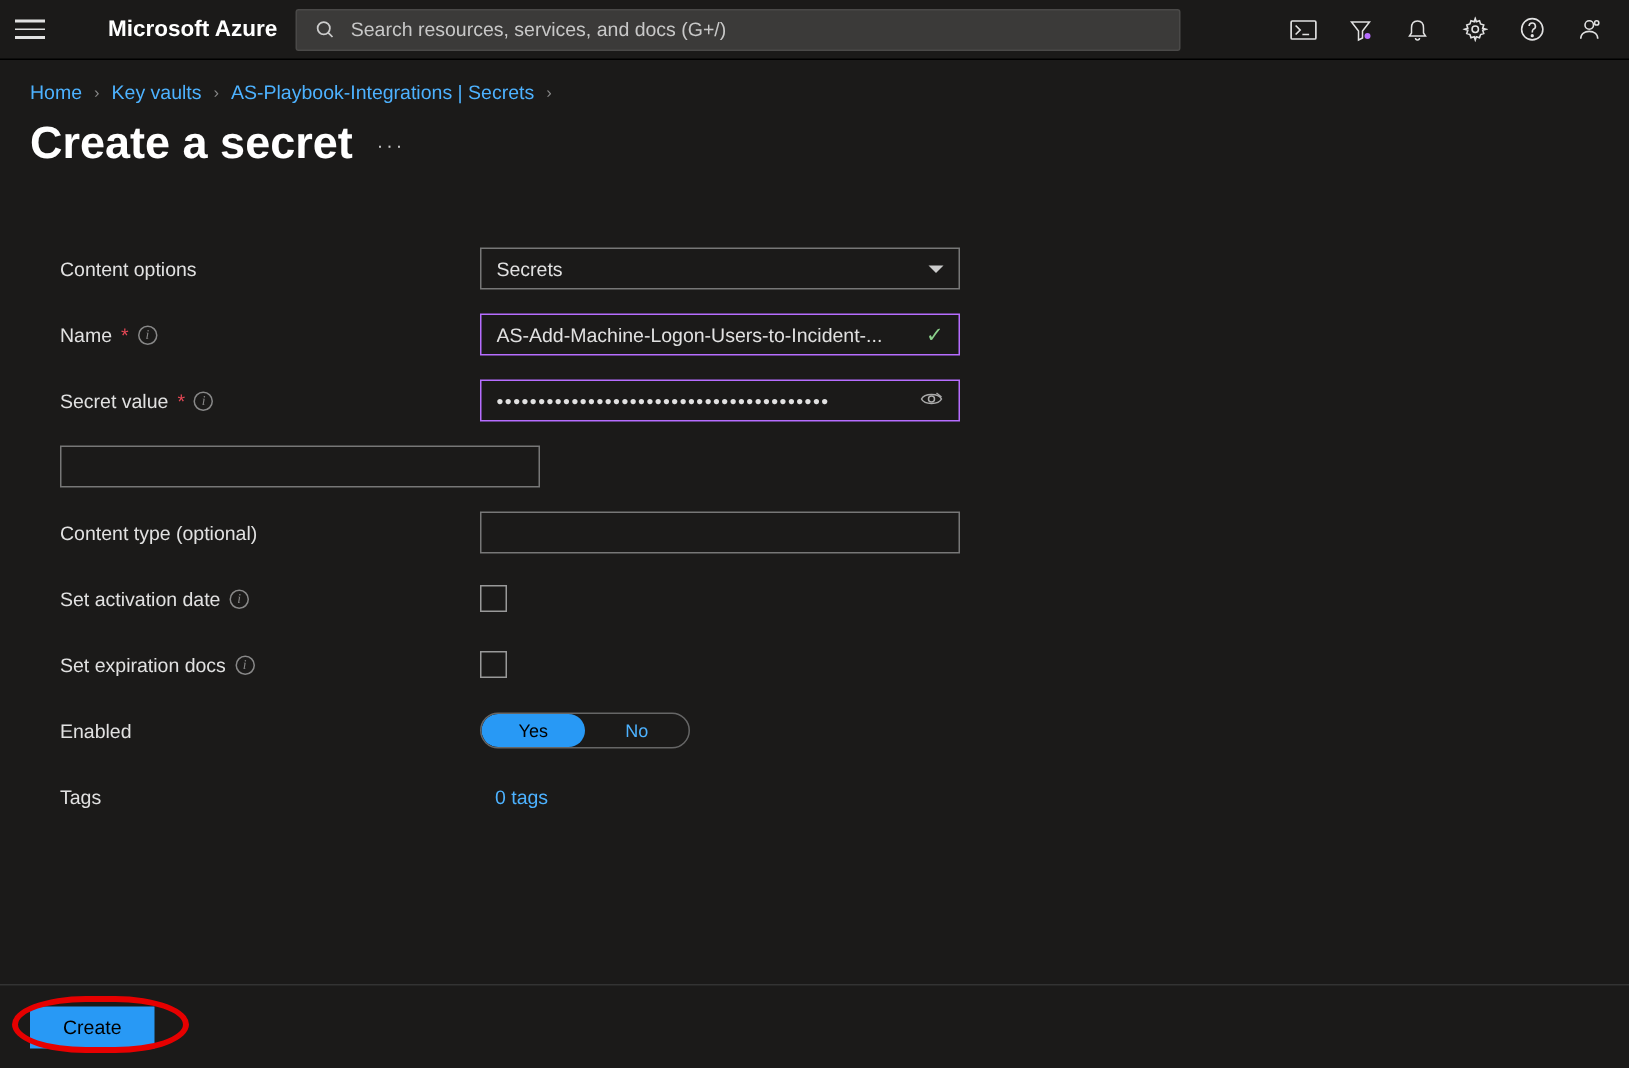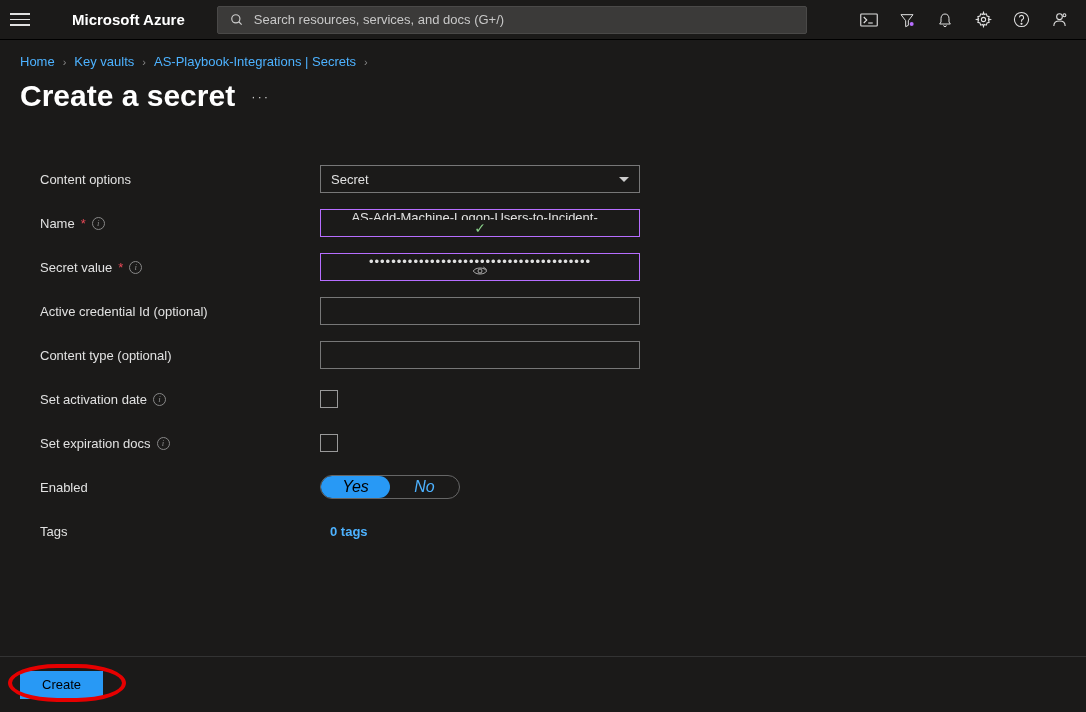--- a/index.html
+++ b/index.html
@@ -31,21 +31,20 @@
   }
   .hamburger span {
     height: 1.5px;
     background: #e1e1e1;
   }
   .brand {
     color: #fff;
     font-weight: 600;
     font-size: 15px;
     margin-left: 30px;
-    margin-right: 20px;
   }
   .searchbox {
     flex: 0 0 590px;
     height: 28px;
     background: #3b3a39;
     border: 1px solid #4a4948;
     border-radius: 2px;
     display: flex;
     align-items: center;
     padding: 0 10px;
@@ -145,21 +144,21 @@
   }
   .textinput { cursor: text; }
   .textinput input {
     width: 100%;
     background: transparent;
     border: none;
     outline: none;
     color: #e1e1e1;
     font-size: 13px;
   }
-  .validated { border: 1px solid #b66dff; flex-direction: column; }
+  .validated { border: 1px solid #b66dff; }
   .chevdown {
     width: 0; height: 0;
     border-left: 5px solid transparent;
     border-right: 5px solid transparent;
     border-top: 5px solid #ccc;
   }
   .checkmark { color: #8bd18b; font-size: 14px; }
   .eye { color: #aaa; font-size: 14px; cursor:pointer; }
   .checkbox {
     width: 18px; height: 18px;
@@ -175,30 +174,29 @@
     border-radius: 12px;
     display: flex;
     overflow: hidden;
     cursor: pointer;
   }
   .toggle .opt {
     flex: 1;
     display: flex;
     align-items: center;
     justify-content: center;
-    font-size: 16px;
-    font-style: italic;
+    font-size: 12px;
   }
   .toggle .opt.active {
     background: #2899f5;
     color: #000;
     border-radius: 12px;
   }
   .toggle .opt.inactive { color: #4db2ff; }
-  .tagslink { color: #4db2ff; cursor: pointer; padding-left: 10px; font-weight: bold;}
+  .tagslink { color: #4db2ff; cursor: pointer; padding-left: 10px;}
   
   .bottombar {
     position: absolute;
     left: 0; right: 0; bottom: 0;
     height: 56px;
     border-top: 1px solid #333;
     display: flex;
     align-items: center;
     padding: 0 20px;
   }
@@ -295,21 +293,21 @@
   <h1 class="page-title">Create a secret</h1>
   <span class="more-dots">···</span>
 </div>
 
 <div class="form-area">
 
   <div class="form-row">
     <div class="form-label">Content options</div>
     <div class="form-control">
       <div class="select">
-        <span>Secret</span>
+        <span>Secrets</span>
         <span class="chevdown"></span>
       </div>
     </div>
   </div>
 
   <div class="form-row">
     <div class="form-label">
       <span>Name</span>
       <span class="req">*</span>
       <span class="info-icon">i</span>
@@ -336,21 +334,20 @@
               <path d="M2 8 C5 2 19 2 22 8 C19 14 5 14 2 8 Z"></path>
               <circle cx="12" cy="8" r="3"></circle>
               <line x1="17" y1="2" x2="22" y2="6"></line>
             </svg>
         </span>
       </div>
     </div>
   </div>
 
   <div class="form-row">
-    <div class="form-label">Active credential Id (optional)</div>
     <div class="form-control">
       <div class="textinput">
         <input type="text" value="" style="">
       </div>
     </div>
   </div>
 
   <div class="form-row">
     <div class="form-label">Content type (optional)</div>
     <div class="form-control">

